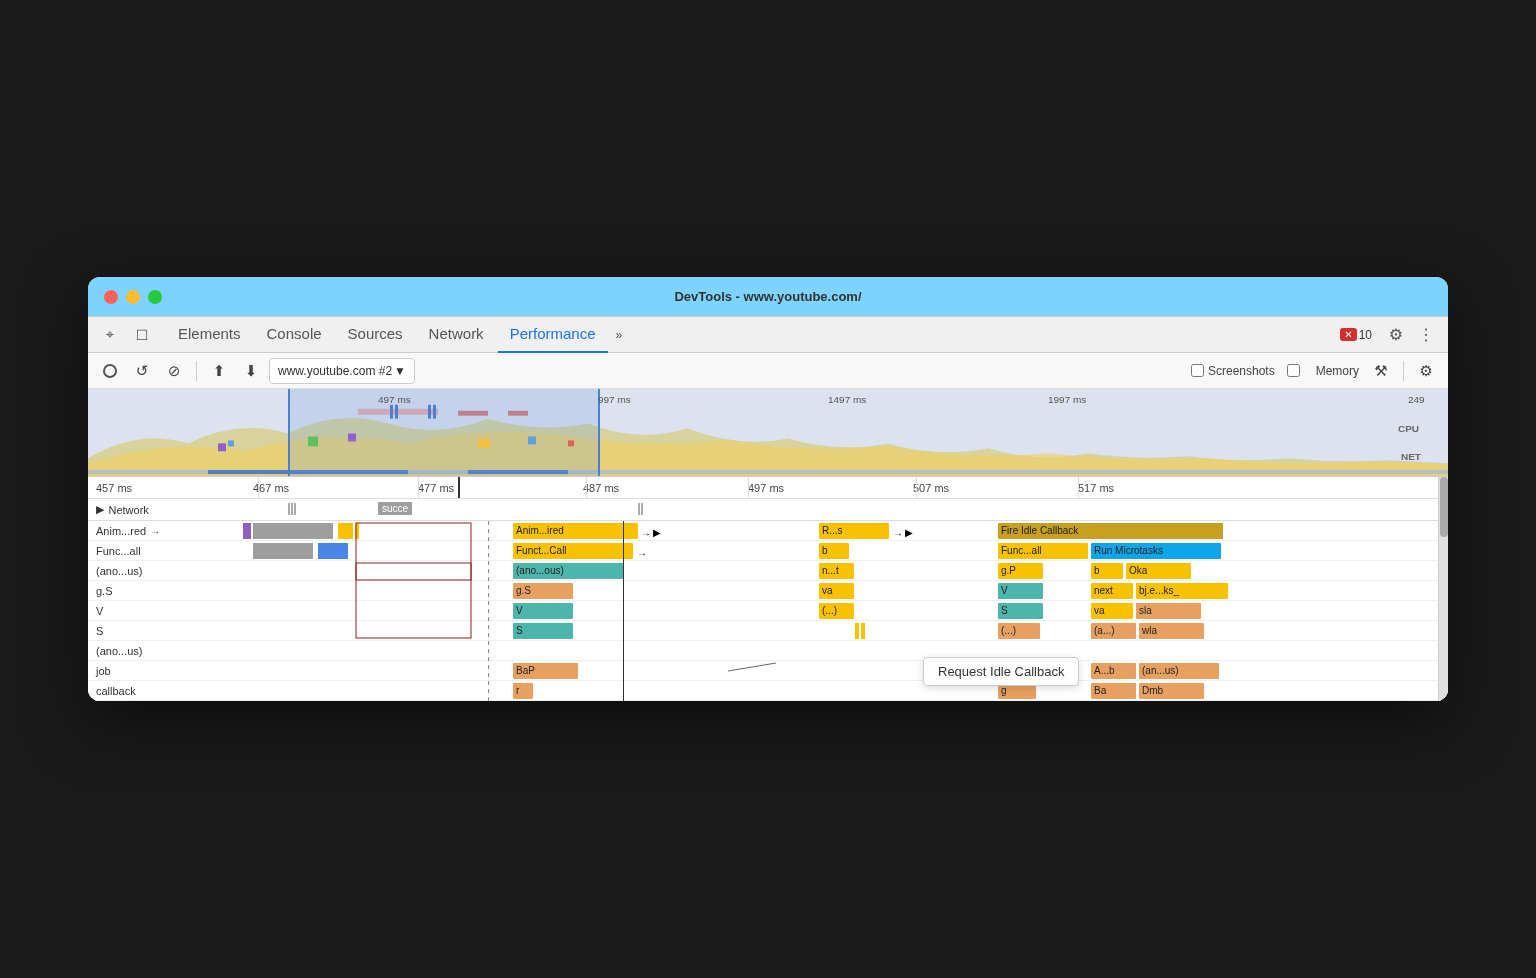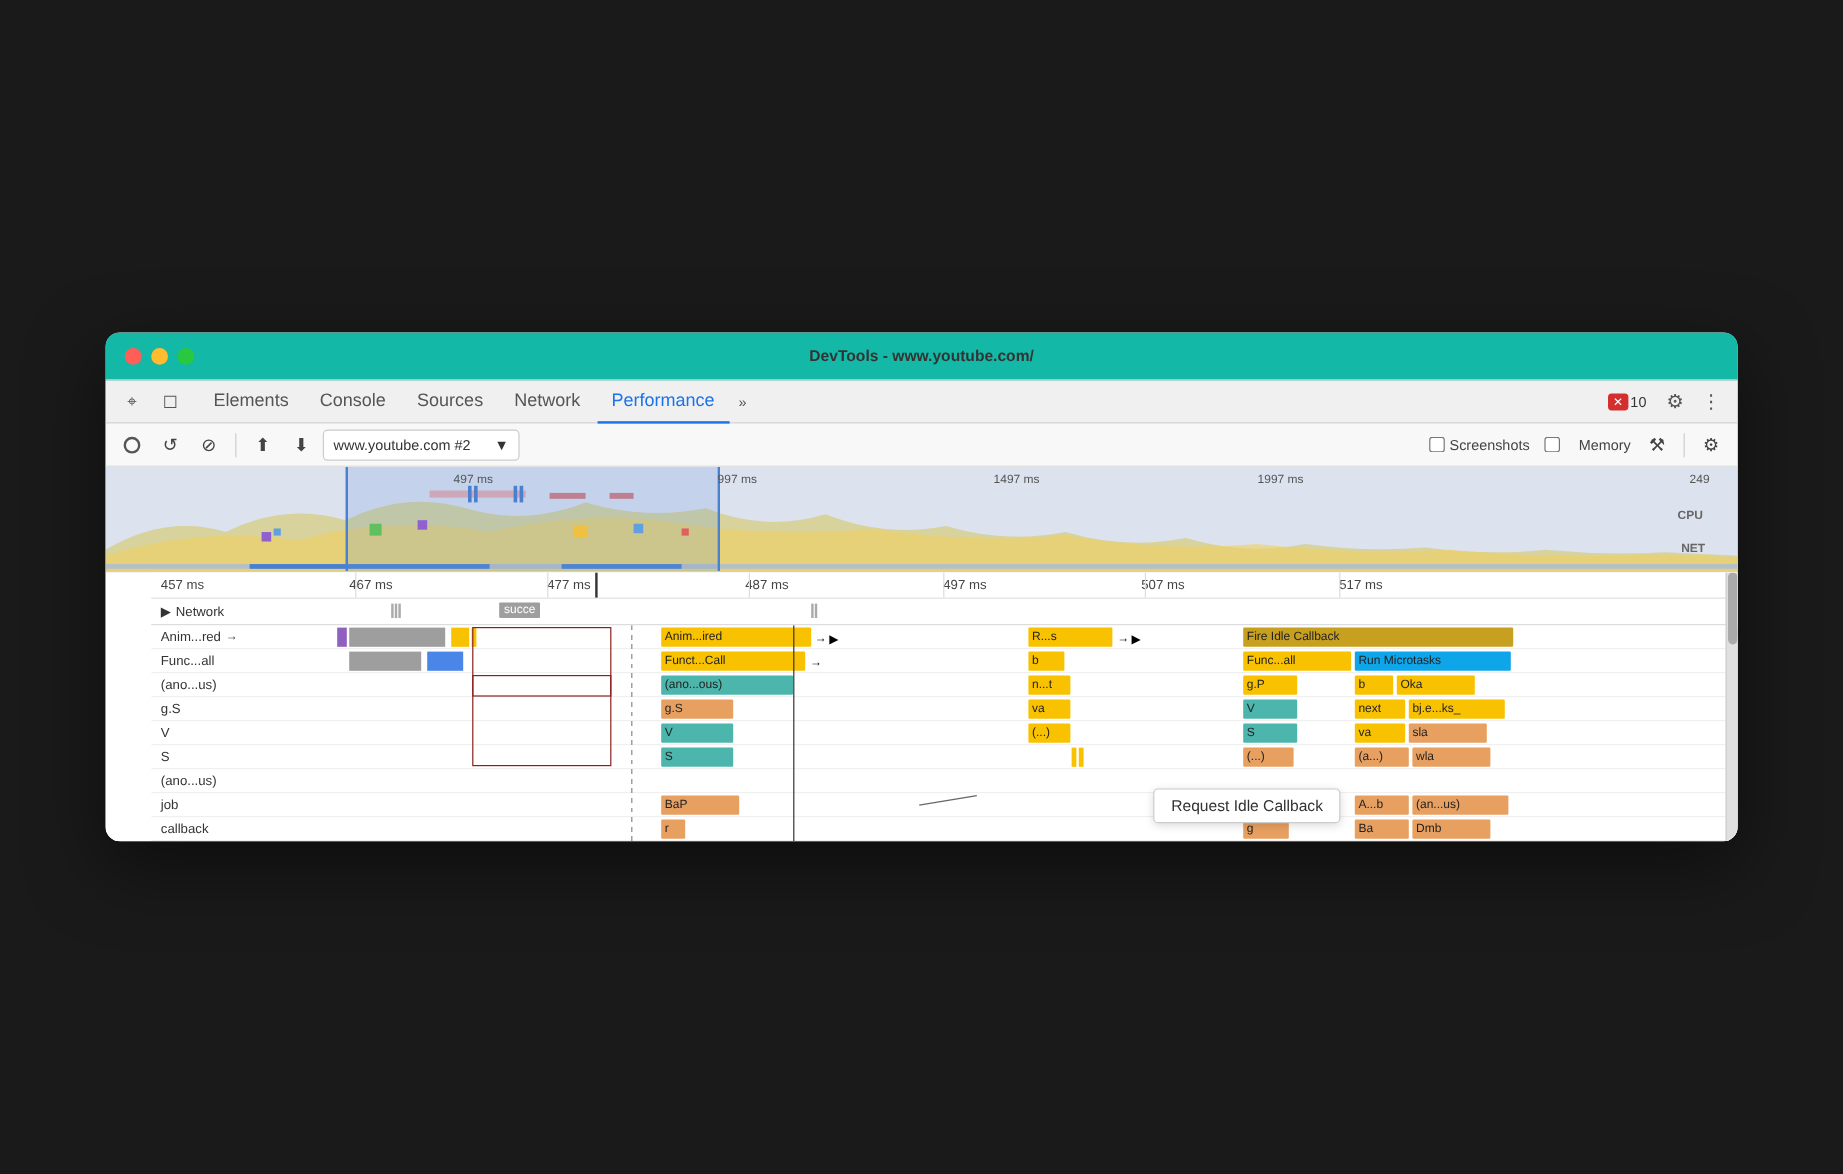--- a/index.html
+++ b/index.html
@@ -12,21 +12,21 @@
       font-family: -apple-system, BlinkMacSystemFont, 'Segoe UI', sans-serif;
     }
     .window {
       width: 1360px;
       background: #f5f5f5;
       border-radius: 12px;
       box-shadow: 0 20px 60px rgba(0,0,0,0.5);
       overflow: hidden;
     }
     .titlebar {
-      background: #14b8a6;
+      background: #7dd3fc;
       height: 40px;
       display: flex;
       align-items: center;
       padding: 0 16px;
       border-bottom: 1px solid #ccc;
       position: relative;
     }
     .titlebar-buttons {
       display: flex;
       gap: 8px;
@@ -161,21 +161,21 @@
     .toolbar-select {
       display: flex;
       align-items: center;
       background: white;
       border: 1px solid #ccc;
       border-radius: 4px;
       padding: 2px 8px;
       font-size: 12px;
       color: #333;
       cursor: pointer;
-      gap: 20px;
+      gap: 2px;
       height: 26px;
     }
     .toolbar-spacer { flex: 1; }
     .checkbox-group {
       display: flex;
       align-items: center;
       gap: 4px;
       font-size: 12px;
       color: #444;
     }
@@ -370,21 +370,21 @@
         <text x="290" y="14" font-size="10" fill="#555">497 ms</text>
         <text x="510" y="14" font-size="10" fill="#555">997 ms</text>
         <text x="740" y="14" font-size="10" fill="#555">1497 ms</text>
         <text x="960" y="14" font-size="10" fill="#555">1997 ms</text>
         <text x="1320" y="14" font-size="10" fill="#555">249</text>
         <text x="1310" y="44" font-size="10" fill="#666" font-weight="600">CPU</text>
         <text x="1313" y="72" font-size="10" fill="#666" font-weight="600">NET</text>
       </svg>
     </div>
 
-    <div style="position:relative; background:white; overflow:hidden;padding-left:38px;">
+    <div style="position:relative; background:white; overflow:hidden;">
 
       <div class="time-ruler">
         <span class="ruler-label" style="left:8px">457 ms</span>
         <span class="ruler-label" style="left:165px">467 ms</span>
         <span class="ruler-label" style="left:330px">477 ms</span>
         <span class="ruler-label" style="left:495px">487 ms</span>
         <span class="ruler-label" style="left:660px">497 ms</span>
         <span class="ruler-label" style="left:825px">507 ms</span>
         <span class="ruler-label" style="left:990px">517 ms</span>
 
@@ -483,21 +483,21 @@
           <div style="flex:1; position:relative; height:18px;">
 
             <div class="flame-cell" style="left:270px;top:1px;width:60px;background:#e8a060;">g.S</div>
 
             <div class="flame-cell" style="left:576px;top:1px;width:35px;background:#f9c200;">va</div>
 
             <div class="flame-cell" style="left:755px;top:1px;width:45px;background:#4db6ac;">V</div>
 
             <div class="flame-cell" style="left:848px;top:1px;width:42px;background:#f9c200;">next</div>
 
-            <div class="flame-cell" style="left:893px;top:1px;width:80px;background:#f9c200;">bj.e...ks_</div>
+            <div class="flame-cell" style="left:893px;top:1px;width:92px;background:#f9c200;">bj.e...ks_</div>
           </div>
         </div>
 
         <div style="position:relative; height:20px; display:flex; align-items:center; border-bottom:1px solid #f0f0f0;">
           <div style="min-width:155px; font-size:11px; color:#333; padding:0 8px;">V</div>
           <div style="flex:1; position:relative; height:18px;">
 
             <div class="flame-cell" style="left:270px;top:1px;width:60px;background:#4db6ac;">V</div>
 
             <div class="flame-cell" style="left:576px;top:1px;width:35px;background:#f9c200;">(...)</div>

